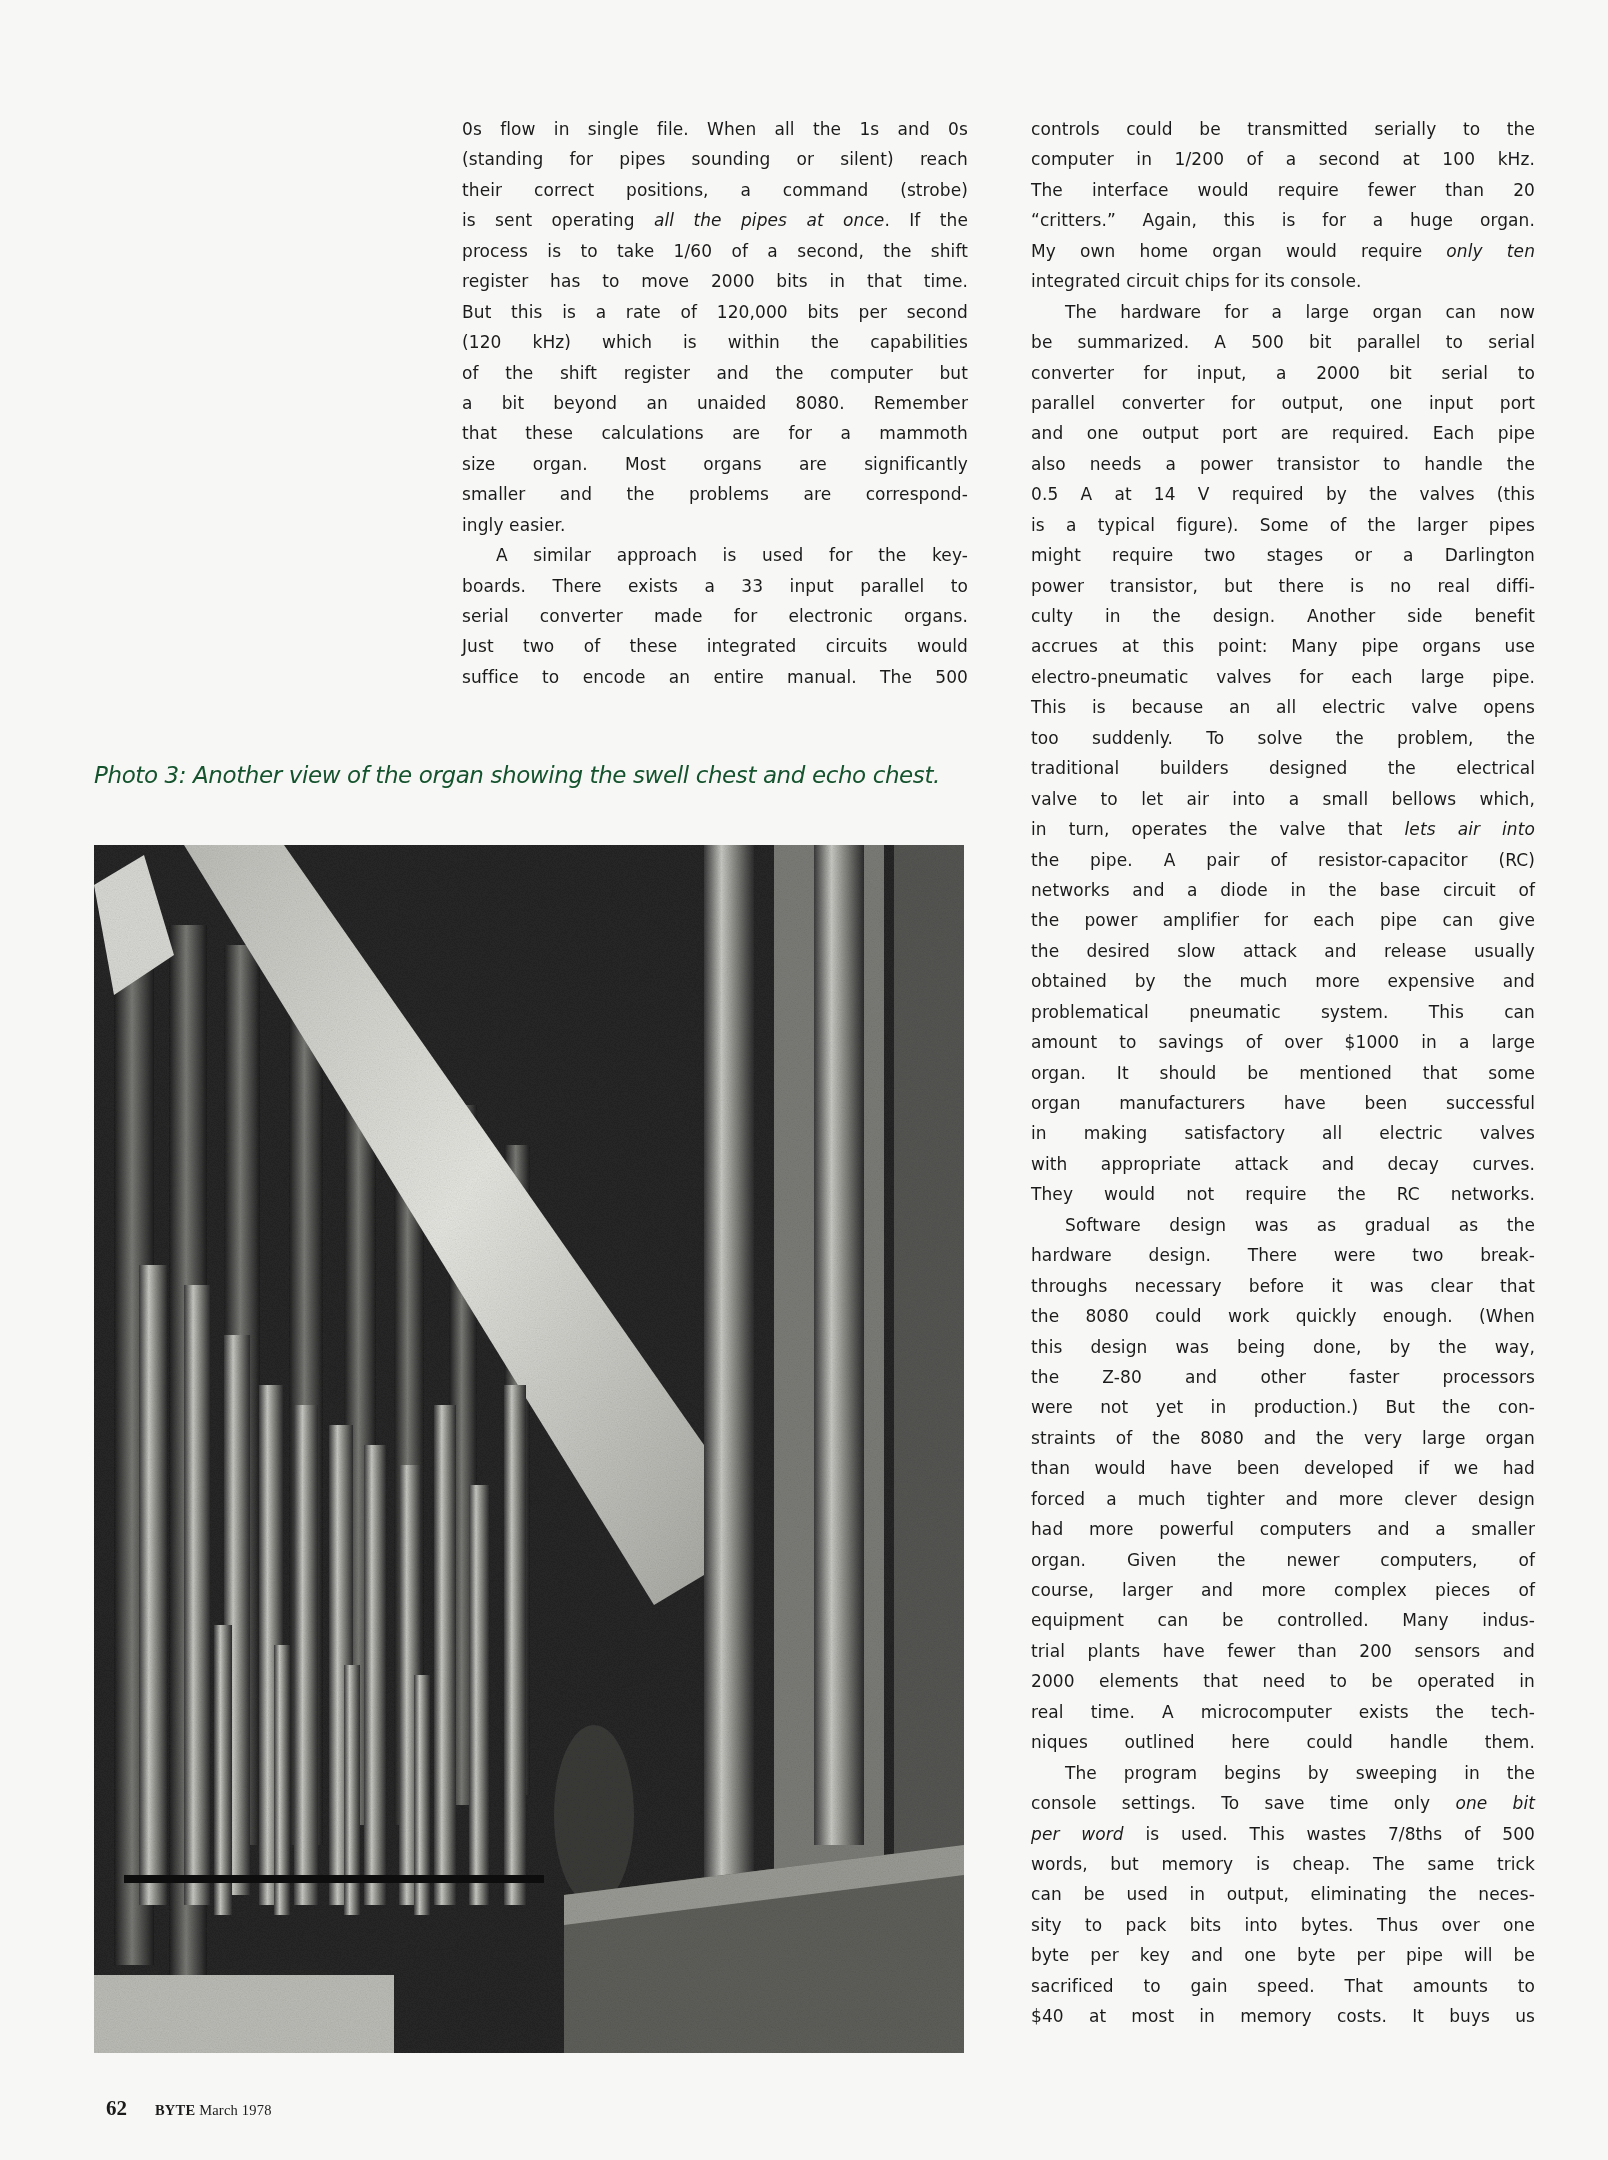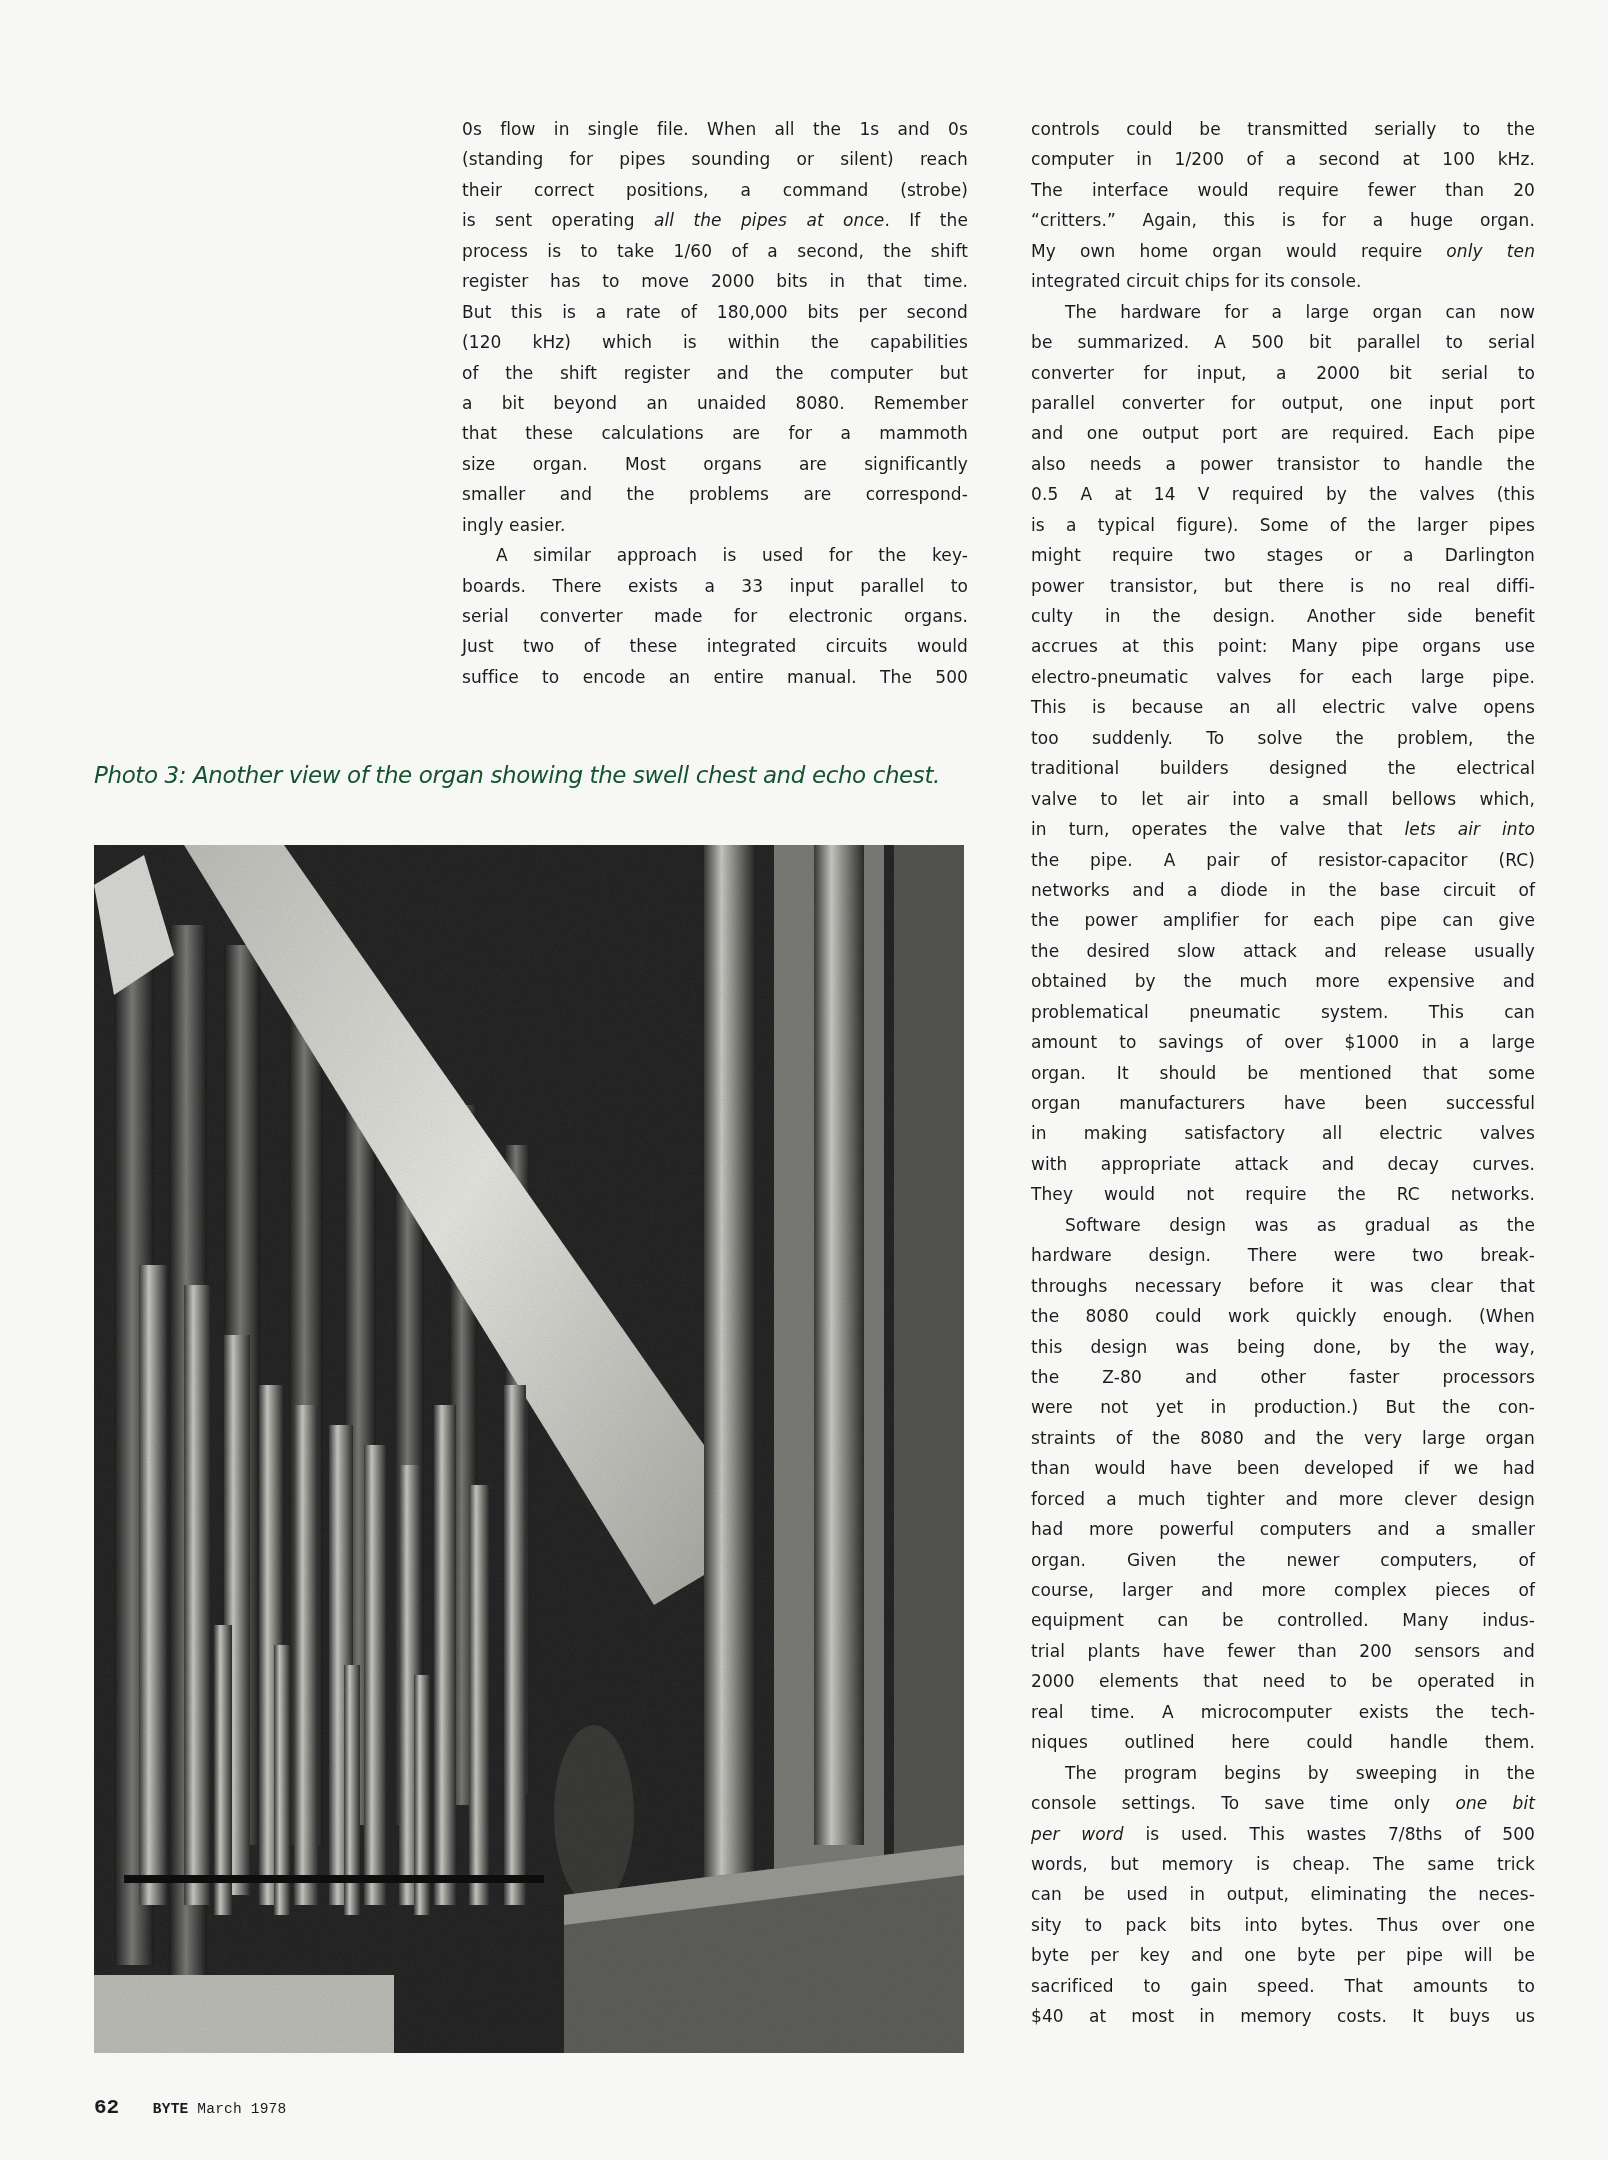--- a/index.html
+++ b/index.html
@@ -42,40 +42,40 @@
     .photo {
       position: absolute;
       left: 94px; top: 845px;
       width: 870px; height: 1208px;
       background: #2a2a2a;
       overflow: hidden;
     }
     .photo svg { display: block; width: 100%; height: 100%; }
     .footer {
       position: absolute;
-      left: 94px; top: 2096px;
-      font-family: Liberation Mono, monospace;
+      left: 106px; top: 2096px;
+      font-family: Liberation Serif, serif;
       color: #1b1b1b;
       white-space: nowrap;
     }
     .footer .pg { font-weight: bold; font-size: 21px; margin-right: 24px; }
     .footer .mag { font-size: 14.5px; font-weight: bold; letter-spacing: 0.2px; }
     .footer .mag .month { font-weight: normal; }
   </style>
 </head>
 <body>
 
 <div id="col-left" class="col">
     <span class="ln">0s flow in single file. When all the 1s and 0s</span>
     <span class="ln">(standing for pipes sounding or silent) reach</span>
     <span class="ln">their correct positions, a command (strobe)</span>
     <span class="ln">is sent operating <em>all the pipes at once</em>. If the</span>
     <span class="ln">process is to take 1/60 of a second, the shift</span>
     <span class="ln">register has to move 2000 bits in that time.</span>
-    <span class="ln">But this is a rate of 180,000 bits per second</span>
+    <span class="ln">But this is a rate of 120,000 bits per second</span>
     <span class="ln">(120 kHz) which is within the capabilities</span>
     <span class="ln">of the shift register and the computer but</span>
     <span class="ln">a bit beyond an unaided 8080. Remember</span>
     <span class="ln">that these calculations are for a mammoth</span>
     <span class="ln">size organ. Most organs are significantly</span>
     <span class="ln">smaller and the problems are correspond-</span>
     <span class="ln last">ingly easier.</span>
     <span class="ln indent">A similar approach is used for the key-</span>
     <span class="ln">boards. There exists a 33 input parallel to</span>
     <span class="ln">serial converter made for electronic organs.</span>

